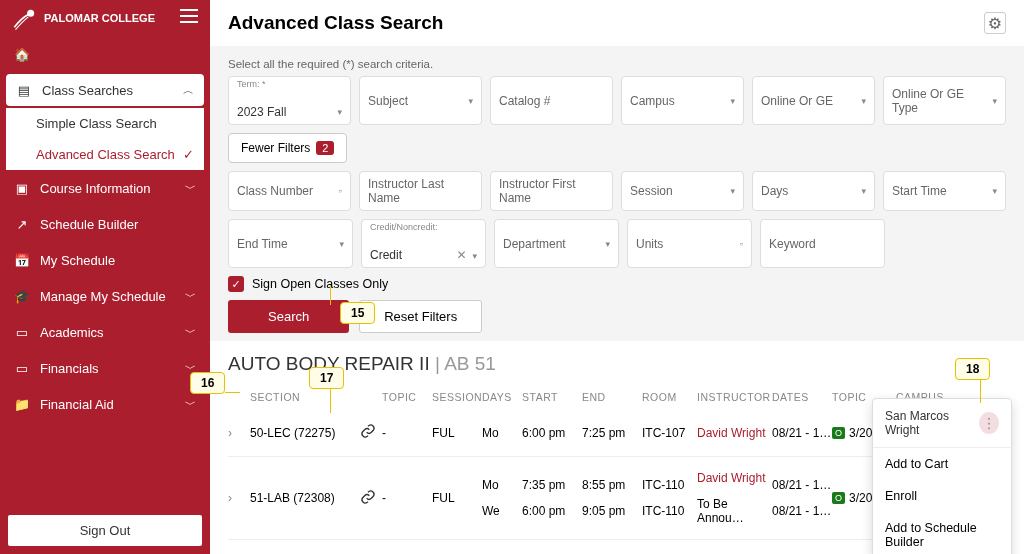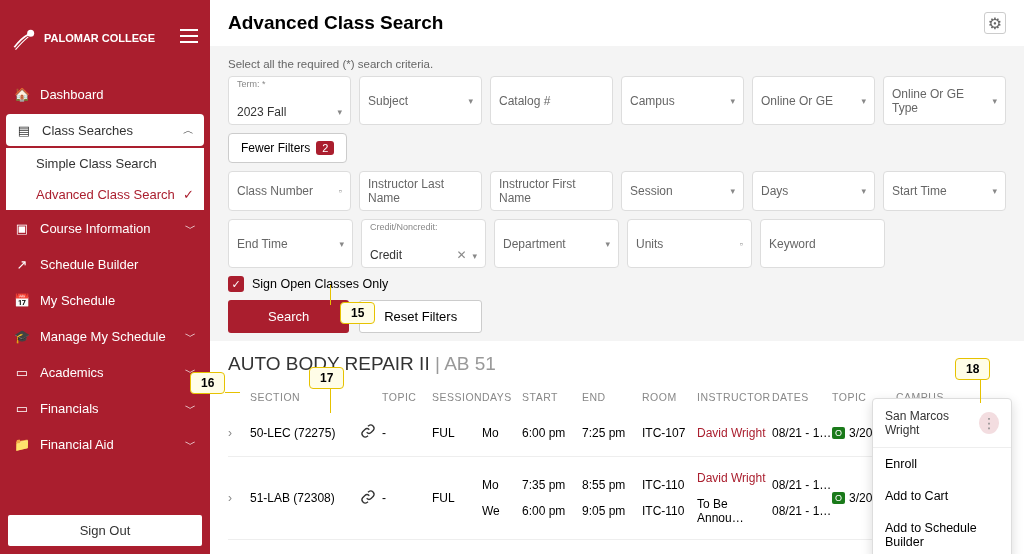--- a/index.html
+++ b/index.html
@@ -1,19 +1,19 @@
 <!DOCTYPE html>
 <html><head>
 <meta charset="utf-8">
 <style>
 * { box-sizing: border-box; margin: 0; padding: 0; font-family: Arial, sans-serif; }
 body { width: 1024px; height: 554px; overflow: hidden; background: #fff; position: relative; }
 .app { display: flex; height: 100%; }
 .sidebar { width: 210px; background: #aa1e2e; color: #fff; display: flex; flex-direction: column; }
-.logo-bar { display: flex; align-items: center; justify-content: space-between; padding: 24px 12px; }
+.logo-bar { display: flex; align-items: center; justify-content: space-between; padding: 4px 12px; }
 .logo { font-size: 11px; font-weight: bold; display: flex; align-items: center; gap: 4px; }
 .logo svg { width: 28px; height: 28px; }
 .hamburger { cursor: pointer; }
 .nav { flex: 1; }
 .nav-item { display: flex; align-items: center; padding: 10px 14px; font-size: 13px; cursor: pointer; gap: 10px; }
 .nav-item .icon { width: 16px; height: 16px; display: inline-flex; align-items: center; justify-content: center; }
 .nav-item .label { flex: 1; }
 .nav-item .chev { font-size: 11px; }
 .nav-item.active-group { background: #fff; color: #333; border-radius: 4px; margin: 2px 6px; padding: 8px 10px; }
 .sub-item { background: #fff; color: #333; padding: 8px 10px 8px 30px; font-size: 13px; margin: 0 6px; cursor: pointer; }
@@ -85,21 +85,20 @@
       </div>
       <span class="hamburger">
         <svg width="18" height="14" viewBox="0 0 18 14">
             <path d="M0 1h18M0 7h18M0 13h18" stroke="#fff" stroke-width="2"></path>
           </svg>
       </span>
     </div>
     <nav class="nav">
       <div class="nav-item">
         <span class="icon">🏠</span>
-        <span class="label">Dashboard</span>
       </div>
       <div class="nav-item active-group">
         <span class="icon">▤</span>
         <span class="label">Class Searches</span>
         <span class="chev">︿</span>
       </div>
       <div class="sub-item">Simple Class Search</div>
       <div class="sub-item selected">
         <span>Advanced Class Search</span>
         <span style="color:#aa1e2e">✓</span>
@@ -329,22 +328,22 @@
       </div>
     </div>
 
     <div class="popup">
       <div class="popup-head">
         <span>San Marcos Wright</span>
         <span class="dots-btn">
             <span>⋮</span>
           </span>
       </div>
+      <div class="popup-item">Add to Cart</div>
       <div class="popup-item">Enroll</div>
-      <div class="popup-item">Add to Cart</div>
       <div class="popup-item">Add to Schedule Builder</div>
 
     </div>
   </main>
 </div>
 
 <div class="callout" style="left:340px; top:302px">15</div>
 <div class="callout-line" style="left:330px; top:285px; height:20px"></div>
 <div class="callout" style="left:190px; top:372px">16</div>
 <div class="callout-line" style="left:225px; top:392px; height:25px; border-left:none; border-top:1.5px solid #e6c200; width:15px"></div>

